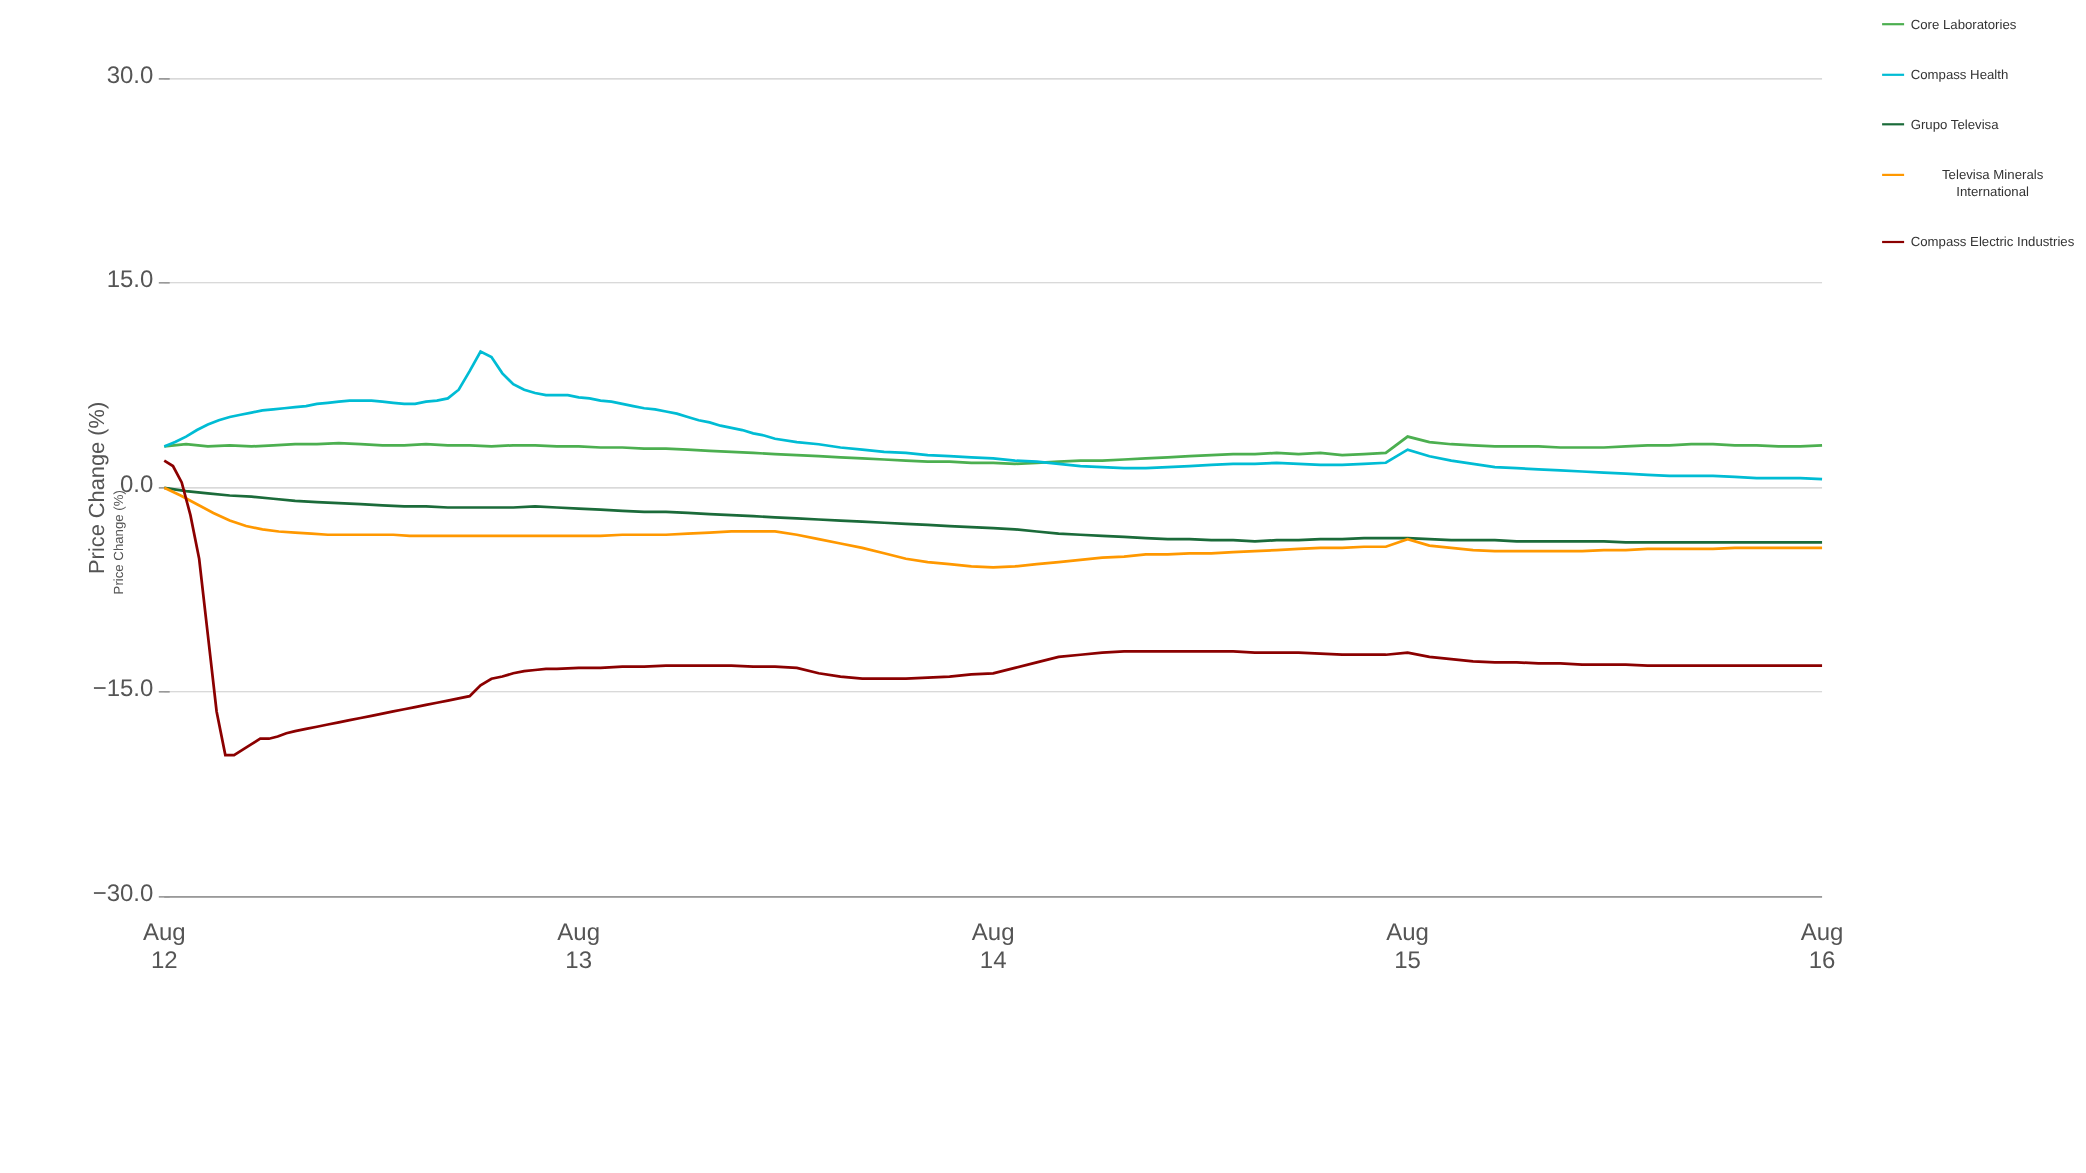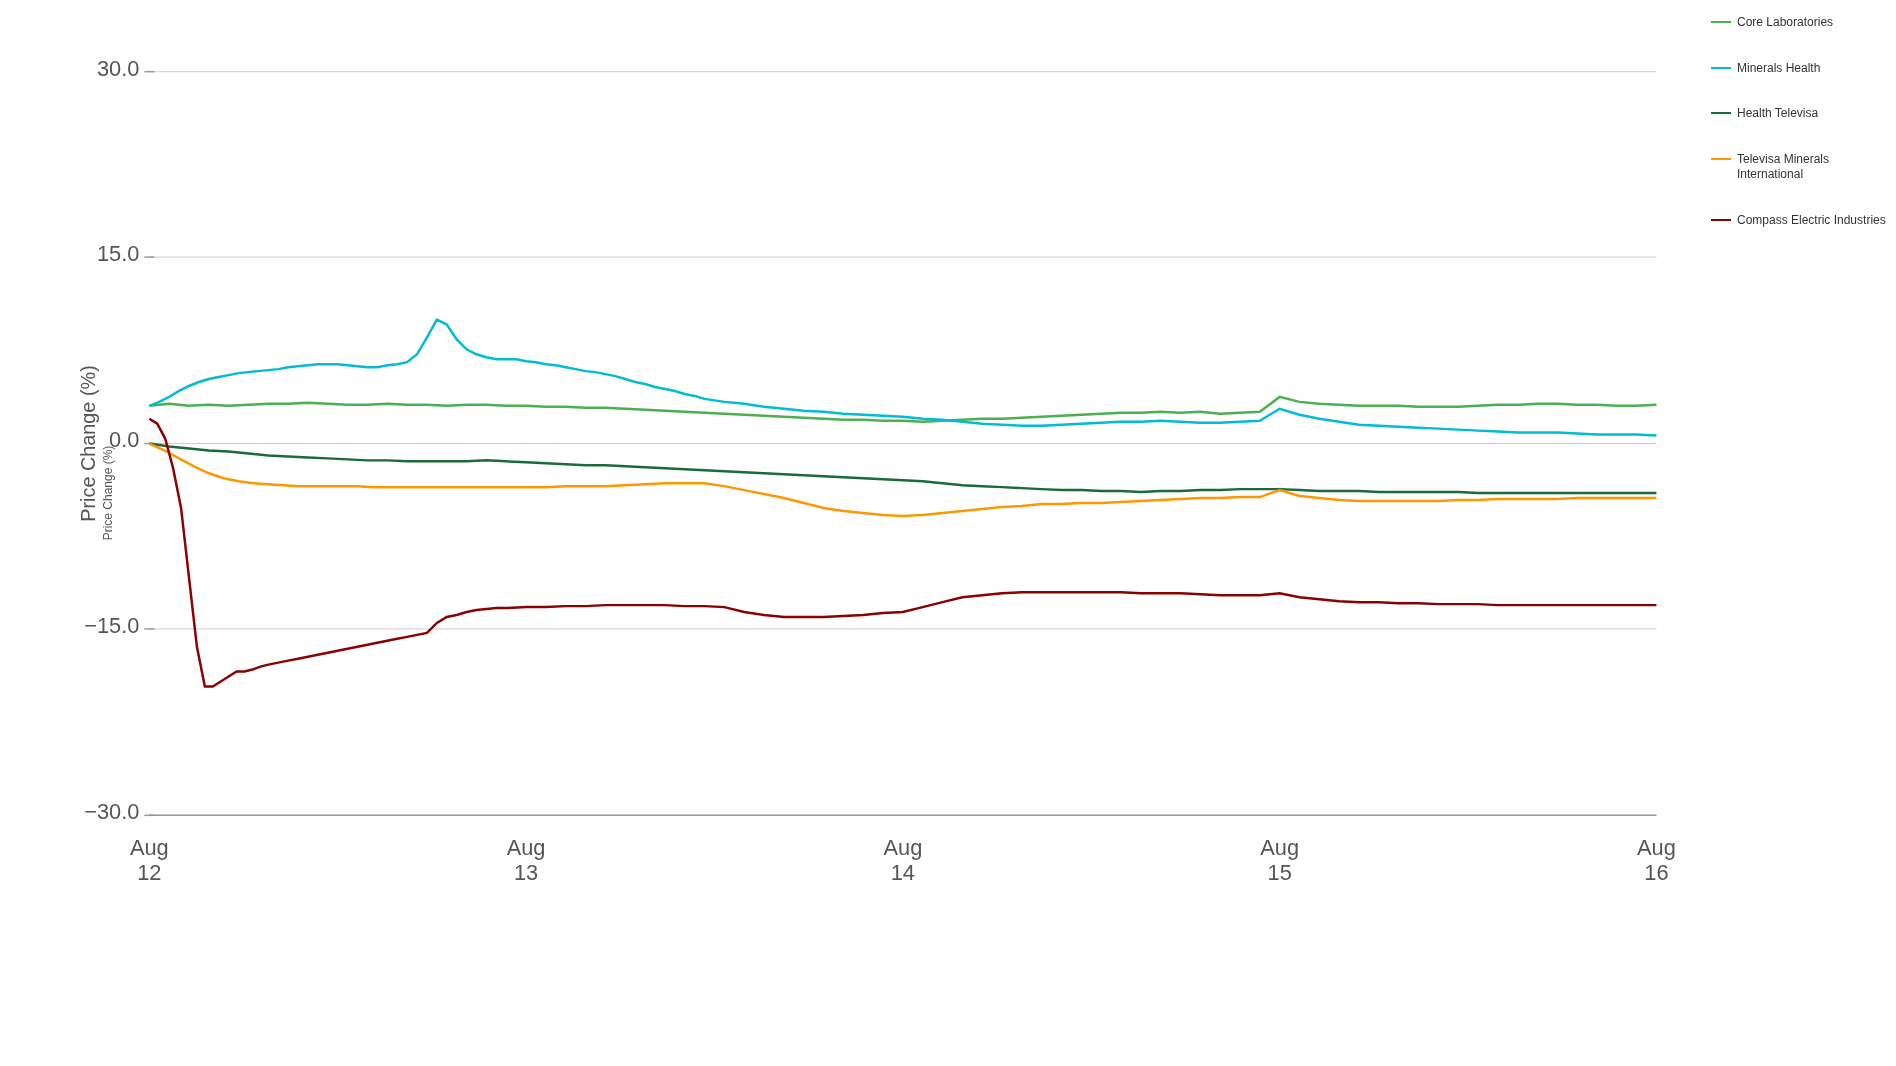--- a/index.html
+++ b/index.html
@@ -37,20 +37,21 @@
     .legend-line {
       width: 20px;
       height: 2px;
       margin-top: 6px;
       flex-shrink: 0;
     }
     .legend-text {
       font-size: 12px;
       color: #333;
       line-height: 1.3;
+      text-align: center;
     }
   </style>
 </head>
 <body>
 
 <div class="chart-container">
   <div class="chart-area">
     
     <div style="position:absolute;left:8px;top:0;bottom:80px;display:flex;align-items:center;justify-content:center;">
       <span style="transform:rotate(-90deg);font-size:12px;color:#555;white-space:nowrap;display:block;width:200px;text-align:center;transform-origin:center center;position:relative;top:0;">Price Change (%)</span>
@@ -553,25 +554,25 @@
     </svg>
   </div>
 
   <div class="legend">
     <div class="legend-item">
       <div class="legend-line" style="background-color:#4caf50;"></div>
       <span class="legend-text">Core Laboratories</span>
     </div>
     <div class="legend-item">
       <div class="legend-line" style="background-color:#00bcd4;"></div>
-      <span class="legend-text">Minerals Health</span>
+      <span class="legend-text">Compass Health</span>
     </div>
     <div class="legend-item">
       <div class="legend-line" style="background-color:#1b6b3a;"></div>
-      <span class="legend-text">Health Televisa</span>
+      <span class="legend-text">Grupo Televisa</span>
     </div>
     <div class="legend-item">
       <div class="legend-line" style="background-color:#ff9800;"></div>
       <span class="legend-text">Televisa Minerals International</span>
     </div>
     <div class="legend-item">
       <div class="legend-line" style="background-color:#8b0000;"></div>
       <span class="legend-text">Compass Electric Industries</span>
     </div>
   </div>

